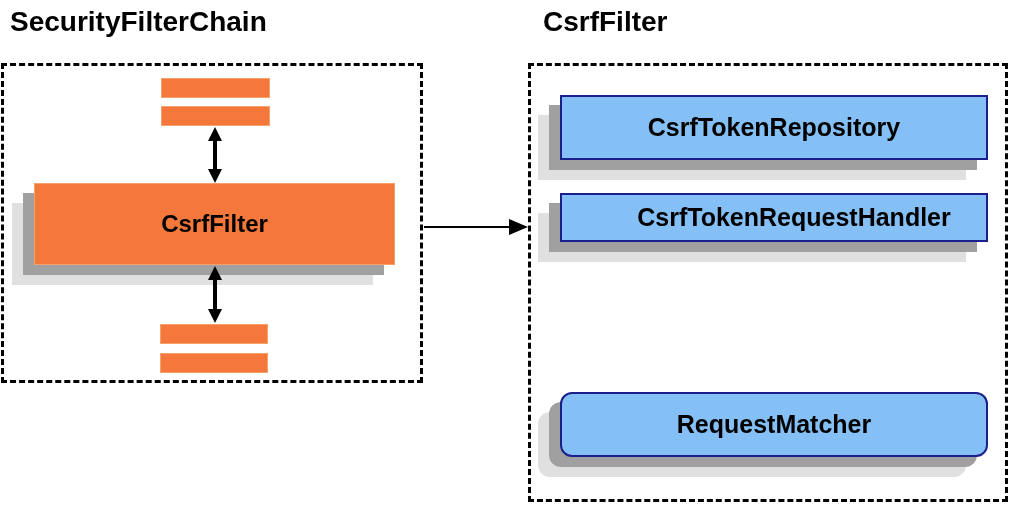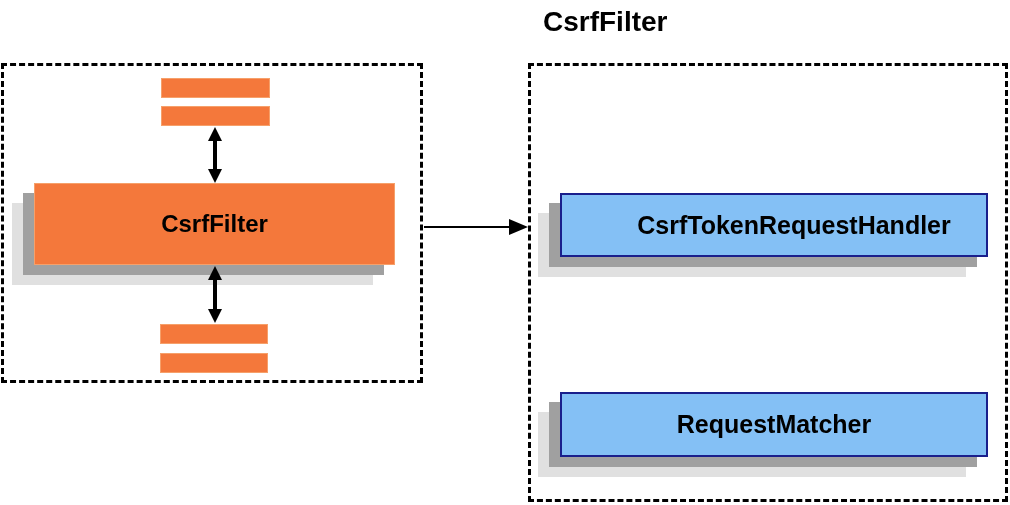--- a/index.html
+++ b/index.html
@@ -70,20 +70,21 @@
   .comp .label{font-size:25px;}
   .arrow-svg{position:absolute;color:var(--arrow);}
   svg line{stroke:currentColor;}
   svg polygon{fill:currentColor;stroke:none;}
 </style>
 </head>
 <body>
 
 <div class="canvas">
 
+  <div class="title left-title">SecurityFilterChain</div>
   <div class="title right-title">CsrfFilter</div>
 
   <div class="dashed left-dashed"></div>
   <div class="dashed right-dashed"></div>
 
   <div class="obar" style="left:161px;top:78px;width:109px;height:20px;"></div>
   <div class="obar" style="left:161px;top:106px;width:109px;height:20px;"></div>
 
   <svg class="arrow-svg" style="left:204px;top:127px;" width="22" height="56" viewBox="0 0 22 56">
     <line x1="11" y1="12" x2="11" y2="44" stroke-width="4"></line>
@@ -102,20 +103,23 @@
   </svg>
 
   <div class="obar" style="left:160px;top:324px;width:108px;height:20px;"></div>
   <div class="obar" style="left:160px;top:353px;width:108px;height:20px;"></div>
 
   <svg class="arrow-svg" style="left:424px;top:219px;" width="104" height="16" viewBox="0 0 104 16">
     <line x1="0" y1="8" x2="86" y2="8" stroke-width="2"></line>
     <polygon points="104,8 85,0 85,16"></polygon>
   </svg>
 
-  <div class="comp" style="top:193px;height:64px;padding-left:40px;">
+  <div class="comp" style="top:95px;">
+    <span class="label">CsrfTokenRepository</span>
+  </div>
+  <div class="comp" style="top:193px;height:49px;padding-left:40px;">
     <span class="label">CsrfTokenRequestHandler</span>
   </div>
-  <div class="comp" style="top:392px;">
+  <div class="comp" style="top:392px;border-radius:12px;">
     <span class="label">RequestMatcher</span>
   </div>
 
 </div>
 
 </body></html>

